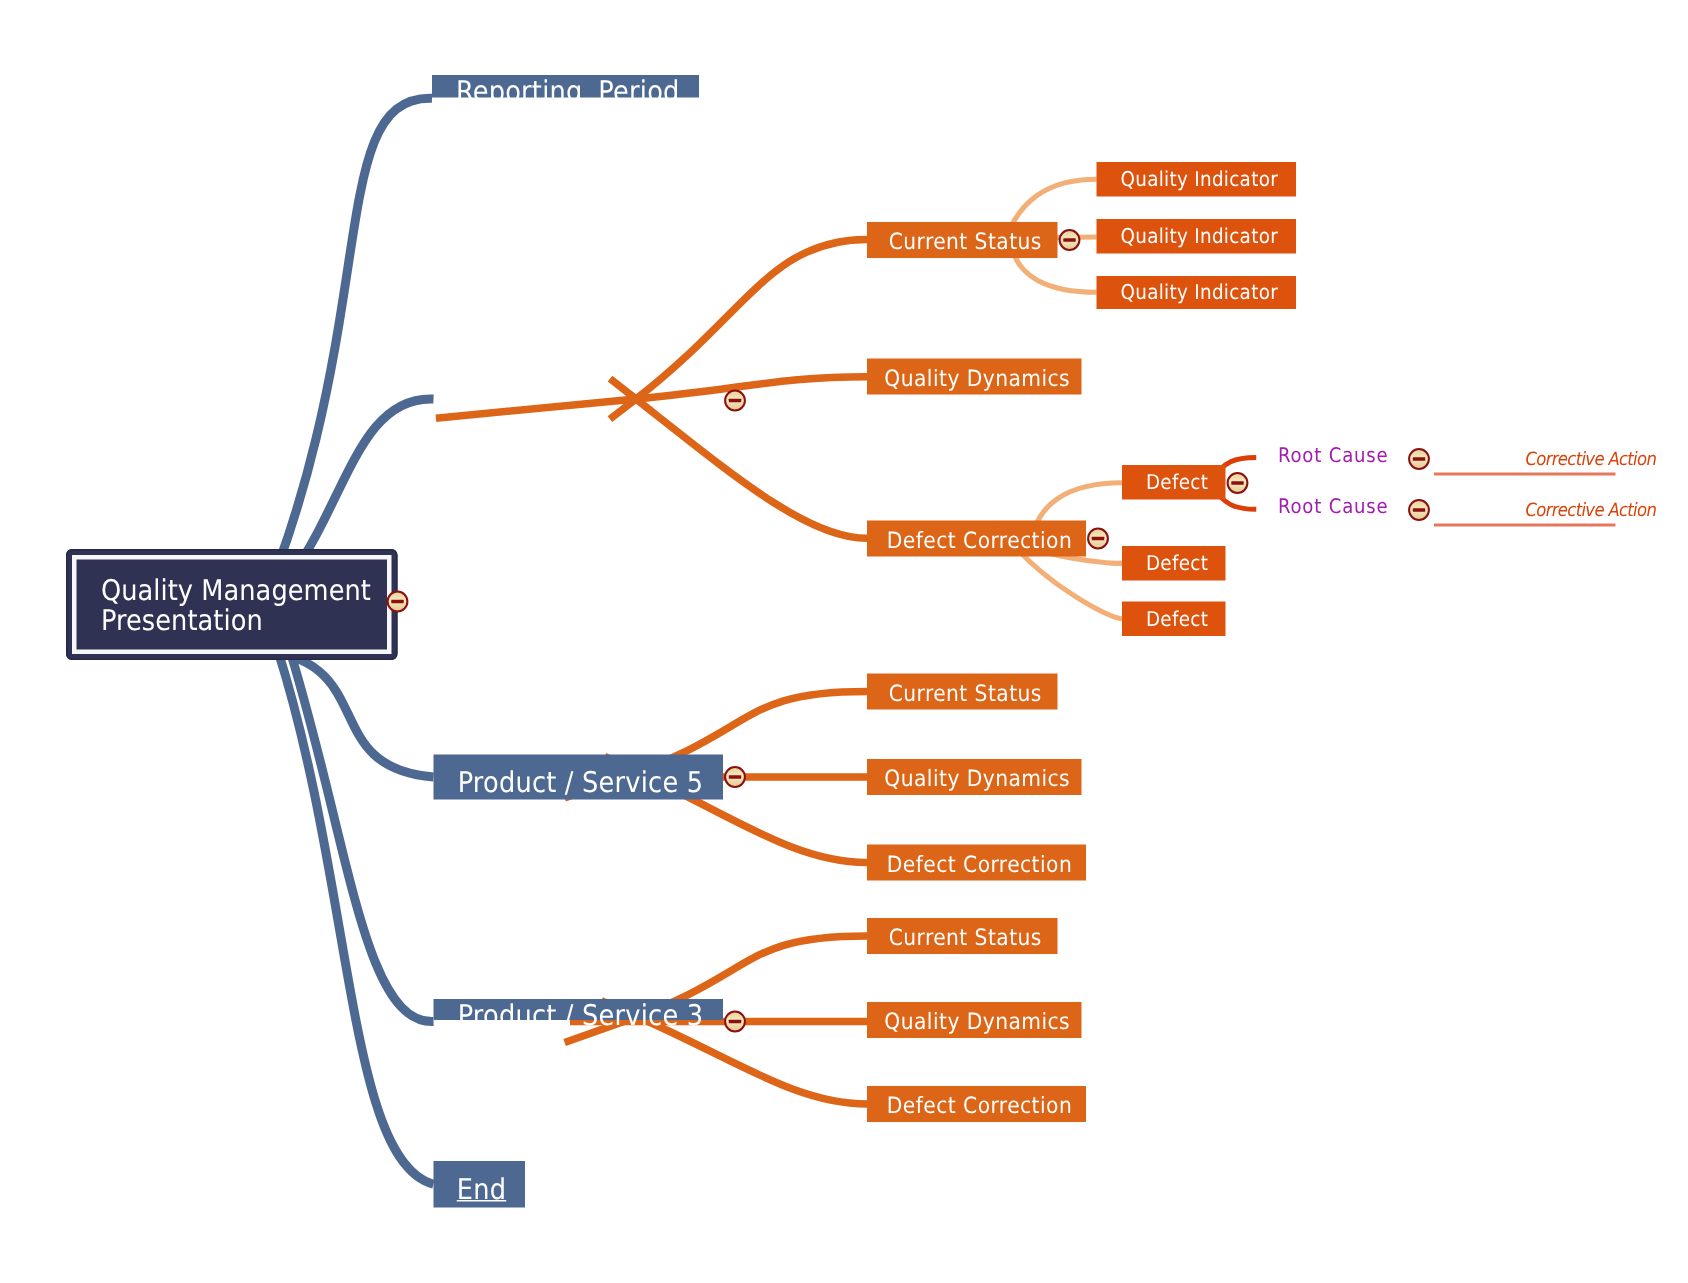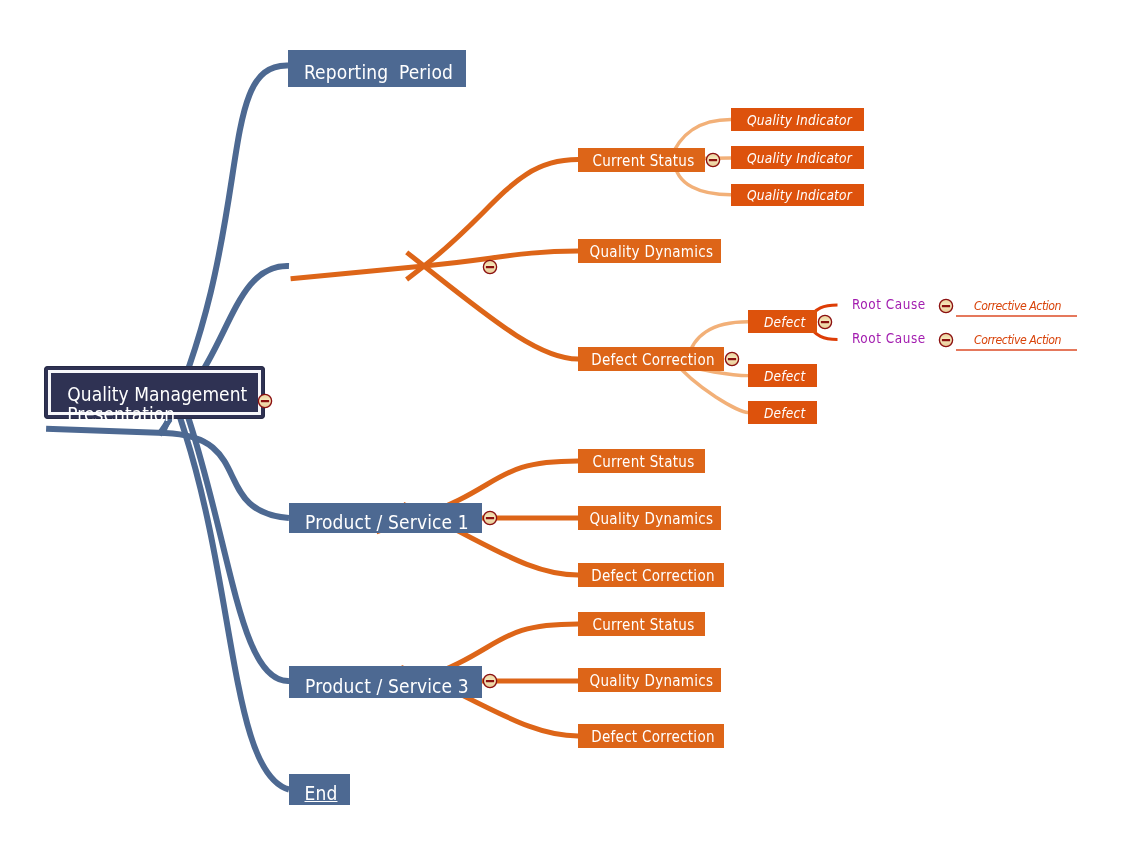--- a/index.html
+++ b/index.html
@@ -14,25 +14,25 @@
   .rootbox{position:absolute;box-sizing:border-box;background:#2f3253;
            border:4px solid #2f3253;border-radius:4px;outline:1px solid #262a46;
            outline-offset:-1px;}
   .rootbox .inner{position:absolute;left:0;top:0;right:0;bottom:0;
                   border:3px solid #f7f7fa;box-sizing:border-box;}
   .rootbox .txt{position:absolute;left:19px;top:13.6px;font-size:19px;line-height:20.2px;
                 color:#ffffff;white-space:nowrap;letter-spacing:0.05px;}
 
   .blue{background:#4d6992;font-size:19px;letter-spacing:0.15px;padding-left:3px;padding-top:7px;}
   .orange{background:#dd6518;font-size:15px;letter-spacing:0.3px;padding-left:4px;padding-top:1.5px;}
-  .orange2{background:#dd520c;font-size:13.6px;letter-spacing:0.2px;padding-left:4px;padding-top:1px;font-style:italic;}
+  .orange2{background:#dd520c;font-size:13.6px;letter-spacing:0.2px;padding-left:4px;padding-top:1px;}
 
   .rcause{position:absolute;color:#a21caf;font-size:13.4px;white-space:nowrap;letter-spacing:0.55px;}
   .caction{position:absolute;color:#d8430a;font-size:12.2px;font-style:italic;
-           white-space:nowrap;letter-spacing:-0.45px;}
+           white-space:nowrap;letter-spacing:-0.45px;margin-left:43px;}
   .uline{position:absolute;height:2px;background:#e5785c;}
   .ico{position:absolute;}
 </style>
 </head>
 <body>
 
 <div id="canvas">
   <svg id="wires" viewBox="0 0 1125 855" xmlns="http://www.w3.org/2000/svg">
       <g fill="none" stroke="#4d6992" stroke-width="6" stroke-linecap="butt">
         <path d="M 161.6 434.9 L 162 434 C 258.5 223.6 213.3 63.6 288 65.5"></path>
@@ -58,67 +58,67 @@
         <path d="M 673.3 149.6 L 674 159.6 C 675.8 186 701.5 194.8 731 194.8"></path>
         <path d="M 685.9 369.7 L 688 358.9 C 692.3 336.3 711.3 321.8 748 321.8"></path>
         <path d="M 660.5 348.5 L 674 358.9 C 690.4 371.5 739.8 375.6 748 375.6"></path>
         <path d="M 663.9 348.7 L 672 358.9 C 696 388.9 739.4 412.5 748 412.5"></path>
       </g>
       <g fill="none" stroke="#dd3d06" stroke-width="3.2" stroke-linecap="butt">
         <path d="M 799.3 331.7 L 806 321.8 C 816 307 824 305 837.5 305"></path>
         <path d="M 799.4 311.8 L 806 321.8 C 816 337 824 339.5 837.5 339.5"></path>
       </g>
     </svg>
-<div class="rootbox" style="left: 44.3px; top: 366px; width: 220.3px; height: 53px;">
+<div class="rootbox" style="left: 44.3px; top: 366px; width: 220.3px; height: 74px;">
       <div class="inner"></div>
       <div class="txt">
         <div>Quality Management</div>
         <div>Presentation</div>
       </div>
     </div>
     <svg class="ico" width="18" height="18" viewBox="0 0 18 18" style="left: 256.1px; top: 392px;">
       <defs>
         <linearGradient id="icg0" x1="0" y1="0" x2="0" y2="1">
           <stop offset="0" stop-color="#e8cf9b"></stop>
           <stop offset="0.45" stop-color="#f7e9bd"></stop>
           <stop offset="1" stop-color="#e6c894"></stop>
         </linearGradient>
       </defs>
       <circle cx="9" cy="9" r="6.6" fill="url(#icg0)" stroke="#8b1010" stroke-width="1.35"></circle>
       <rect x="4.85" y="7.9" width="8.3" height="2.25" rx="0.3" fill="#8b1010"></rect>
     </svg>
-    <div class="box blue" style="left: 288px; top: 50px; width: 178px; height: 37px; word-spacing: 5px;">
+    <div class="box blue" style="left: 288px; top: 50px; width: 178px; height: 15px; word-spacing: 5px;">
       <span>Reporting Period</span>
     </div>
     <svg class="ico" width="18" height="18" viewBox="0 0 18 18" style="left: 481.2px; top: 258.2px;">
       <defs>
         <linearGradient id="icg1" x1="0" y1="0" x2="0" y2="1">
           <stop offset="0" stop-color="#e8cf9b"></stop>
           <stop offset="0.45" stop-color="#f7e9bd"></stop>
           <stop offset="1" stop-color="#e6c894"></stop>
         </linearGradient>
       </defs>
       <circle cx="9" cy="9" r="6.6" fill="url(#icg1)" stroke="#8b1010" stroke-width="1.35"></circle>
       <rect x="4.85" y="7.9" width="8.3" height="2.25" rx="0.3" fill="#8b1010"></rect>
     </svg>
     <div class="box blue" style="left: 289px; top: 503px; width: 193px; height: 30px;">
-      <span>Product / Service 1</span>
+      <span>Product / Service 5</span>
     </div>
     <svg class="ico" width="18" height="18" viewBox="0 0 18 18" style="left: 481.4px; top: 508.8px;">
       <defs>
         <linearGradient id="icg2" x1="0" y1="0" x2="0" y2="1">
           <stop offset="0" stop-color="#e8cf9b"></stop>
           <stop offset="0.45" stop-color="#f7e9bd"></stop>
           <stop offset="1" stop-color="#e6c894"></stop>
         </linearGradient>
       </defs>
       <circle cx="9" cy="9" r="6.6" fill="url(#icg2)" stroke="#8b1010" stroke-width="1.35"></circle>
       <rect x="4.85" y="7.9" width="8.3" height="2.25" rx="0.3" fill="#8b1010"></rect>
     </svg>
-    <div class="box blue" style="left: 289px; top: 666px; width: 193px; height: 32px;">
+    <div class="box blue" style="left: 289px; top: 666px; width: 193px; height: 14px;">
       <span>Product / Service 3</span>
     </div>
     <svg class="ico" width="18" height="18" viewBox="0 0 18 18" style="left: 481.4px; top: 672px;">
       <defs>
         <linearGradient id="icg3" x1="0" y1="0" x2="0" y2="1">
           <stop offset="0" stop-color="#e8cf9b"></stop>
           <stop offset="0.45" stop-color="#f7e9bd"></stop>
           <stop offset="1" stop-color="#e6c894"></stop>
         </linearGradient>
       </defs>

